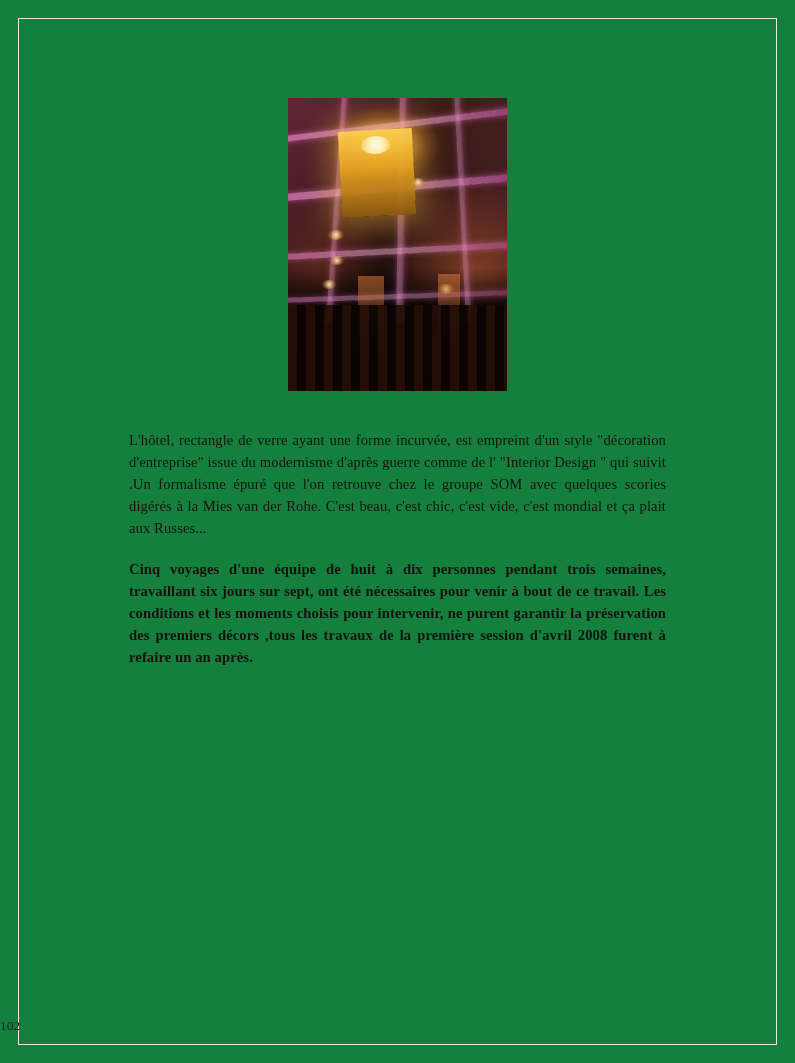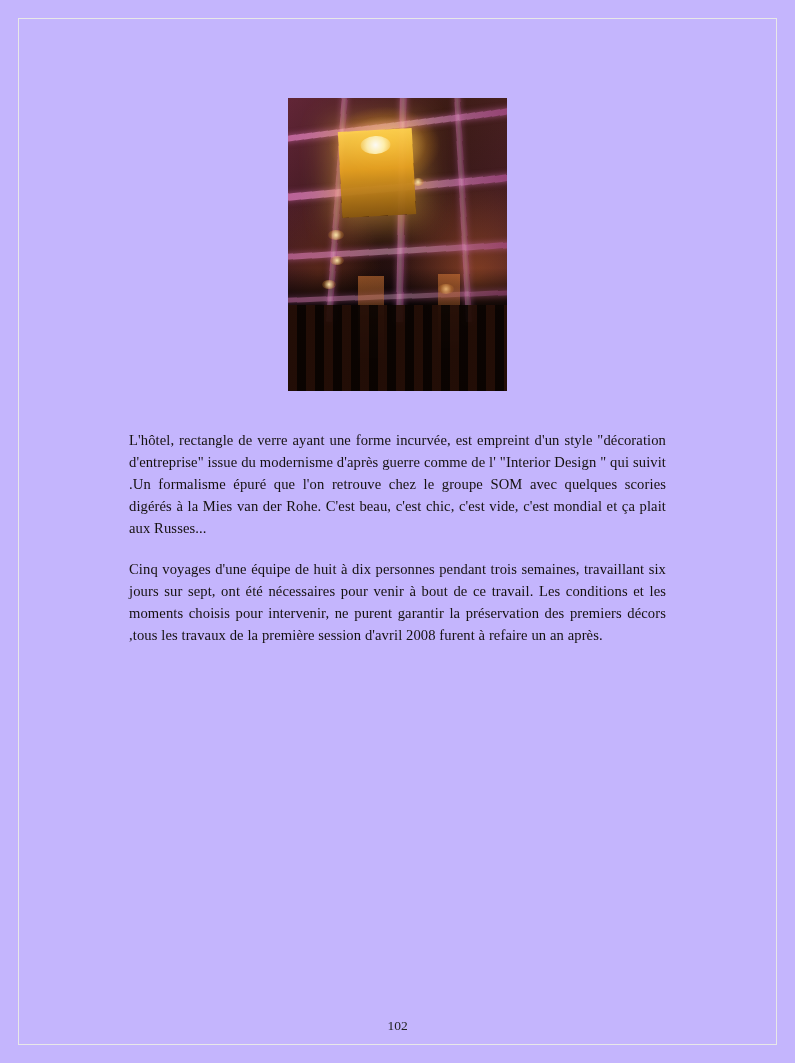--- a/index.html
+++ b/index.html
@@ -15,21 +15,21 @@
     color: #111111;
     overflow: hidden;
   }
 
   .page {
     position: absolute;
     top: 0;
     left: 0;
     width: 795px;
     height: 1063px;
-    background: #c4b5fd;
+    background: #15803d;
   }
 
   
   .page-border-top {
     position: absolute;
     left: 18px;
     right: 18px;
     top: 18px;
     height: 1px;
     background: #e8e8e8;
@@ -162,28 +162,28 @@
   }
   p.para {
     margin: 0 0 19px 0;
     font-size: 14.6px;
     line-height: 22px;
     text-align: justify;
     text-justify: inter-word;
     color: #15110f;
     letter-spacing: .1px;
   }
-  p.para:last-child { margin-bottom: 0; }
+  p.para:last-child { margin-bottom: 0; font-weight: bold; }
 
   .page-number {
     position: absolute;
     left: 0;
     right: 0;
     top: 1018px;
-    text-align: center;
+    text-align: left;
     font-size: 13.5px;
     color: #222;
   }
 </style>
 </head>
 <body>
 
 <div class="page">
 
   <div class="page-border-top"></div>

